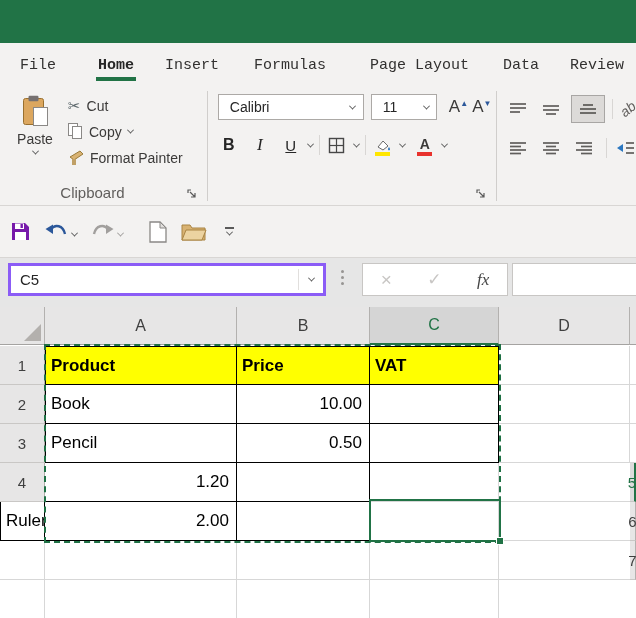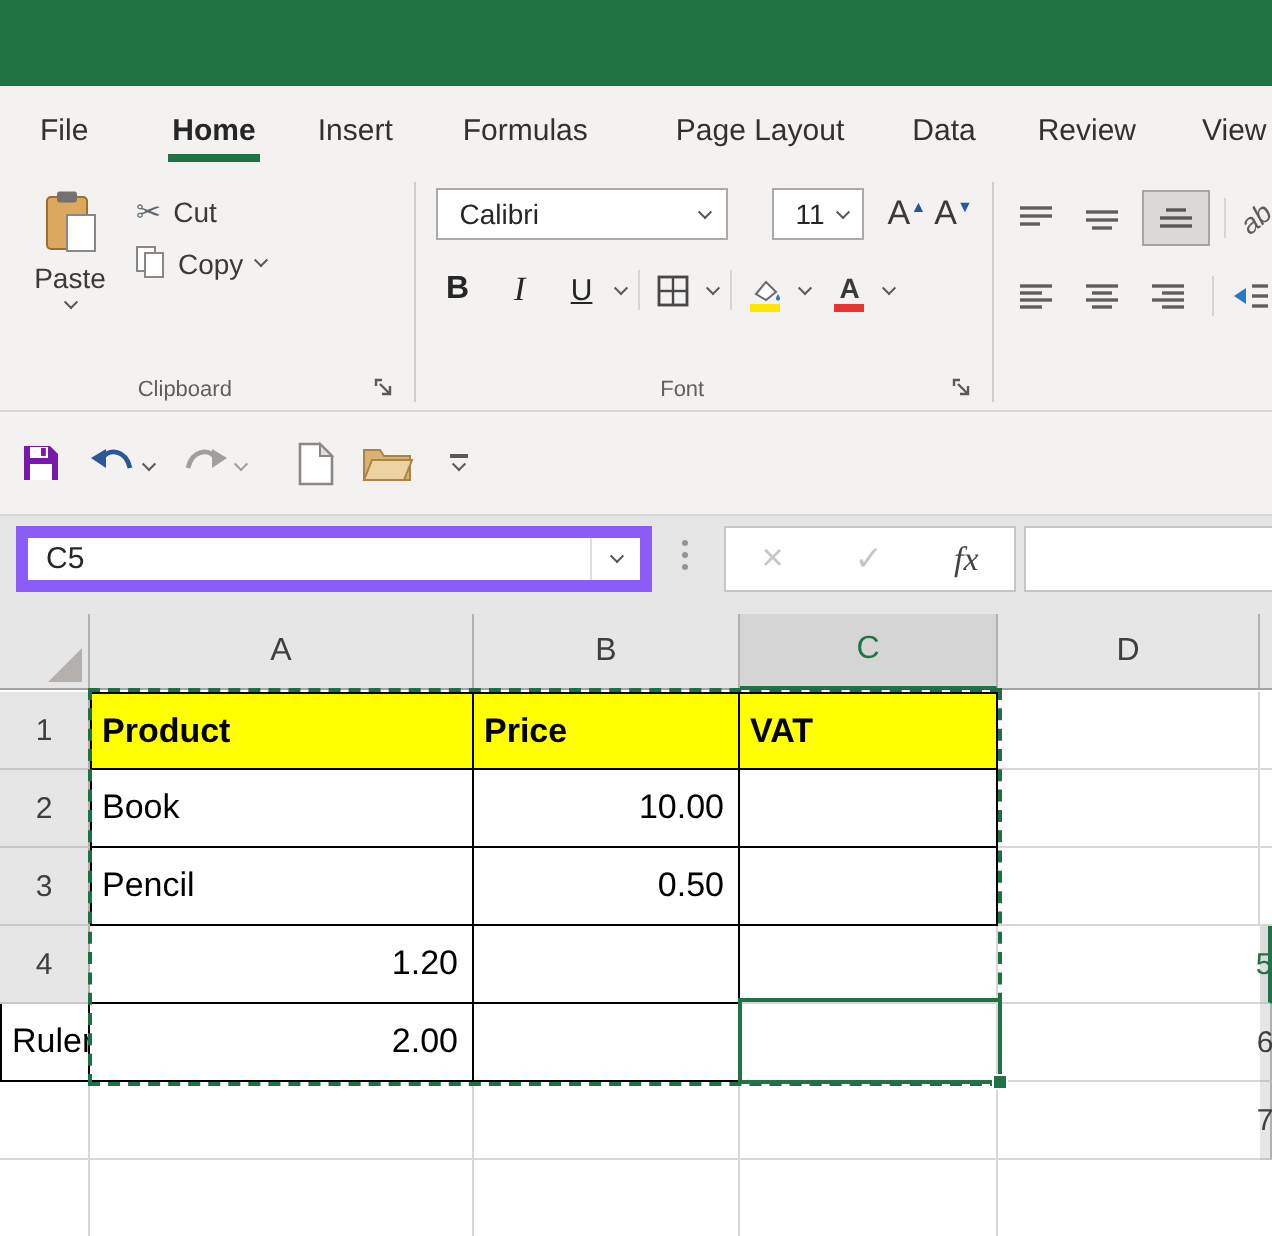--- a/index.html
+++ b/index.html
@@ -3,53 +3,53 @@
 <meta charset="utf-8">
 <style>
   * { margin:0; padding:0; box-sizing:border-box; }
   html,body { width:636px; height:618px; overflow:hidden; background:#fff;
     font-family:"Liberation Sans","DejaVu Sans",sans-serif; }
 
   
   .titlebar { height:43px; background:#217346; }
 
   
-  .tabrow { height:42px; background:#f3f2f1; display:flex; align-items:flex-end; white-space:nowrap; }
+  .tabrow { height:42px; background:#f3f2f1; display:flex; align-items:flex-end; white-space:nowrap;font-family:Liberation Mono, monospace; }
   .tab { font-size:15px; color:#323130; padding:0 0 11px 0; position:relative; cursor:default; }
   .tab:nth-child(1){ margin-left:20px; }
   .tab:nth-child(2){ margin-left:42px; }
   .tab:nth-child(3){ margin-left:31px; }
   .tab:nth-child(4){ margin-left:35px; }
   .tab:nth-child(5){ margin-left:44px; }
   .tab:nth-child(6){ margin-left:34px; }
   .tab:nth-child(7){ margin-left:31px; }
   .tab:nth-child(8){ margin-left:33px; }
   .tab.active { font-weight:700; color:#262626; }
   .tab.active::after { content:""; position:absolute; left:-2px; right:-2px; bottom:4px; height:4px; background:#217346; }
 
   
   .ribbon { height:121px; background:#f3f2f1; border-bottom:1px solid #d8d6d4; display:flex; position:relative; }
   .rgroup { position:relative; height:100%; }
-  .rgroup .glabel { position:absolute; bottom:4px; left:0; right:22px; text-align:center; font-size:11px; color:#605e5c; }
+  .rgroup .glabel { position:absolute; bottom:4px; left:0; right:22px; text-align:center; font-size:15px; color:#605e5c; }
   .launcher { position:absolute; bottom:4px; right:8px; width:14px; height:14px; display:flex; align-items:center; justify-content:center; }
   .gdivider { width:1px; background:#d0cecc; margin:6px 0 4px 0; }
 
   .g-clipboard { width:212px; display:flex; padding:10px 0 0 10px; }
   .paste-btn { width:50px; display:flex; flex-direction:column; align-items:center; }
   .paste-btn .plabel { font-size:14px; color:#3b3a39; margin-top:5px; }
   .clip-stack { margin-left:8px; display:flex; flex-direction:column; gap:5px; }
   .clip-item { display:flex; align-items:center; gap:6px; font-size:14px; color:#3b3a39; height:21px; }
   .cut-glyph { font-size:15px; color:#5f6a6e; }
 
   .g-font { width:296px; padding:9px 0 0 10px; }
   .font-row1 { display:flex; align-items:center; }
   .combo { background:#fff; border:1px solid #aca9a6; height:26px; display:flex; align-items:center; font-size:14px; color:#262626; }
   .combo .cname { flex:1; padding-left:11px; }
   .combo-font { width:146px; }
-  .combo-size { width:46px; margin-left:22px; }
+  .combo-size { width:66px; margin-left:7px; }
   .font-az { display:flex; align-items:flex-start; margin-left:12px; gap:12px; }
   .az { font-size:17px; color:#3b3a39; position:relative; line-height:20px; }
   .az .tiny { position:absolute; top:-3px; right:-8px; font-size:8px; color:#2b579a; }
   .font-row2 { display:flex; align-items:center; margin-top:13px; height:24px; }
   .fbtn { display:flex; align-items:center; justify-content:center; min-width:22px; height:24px; color:#262626; }
   .bold-b { font-weight:800; font-size:16px; }
   .ital-i { font-style:italic; font-family:"Liberation Serif",serif; font-size:17px; }
   .und-u { text-decoration:underline; font-size:15px; }
   .vsep { width:1px; height:20px; background:#d8d6d4; margin:0 6px; }
   .chev { width:6px; height:6px; border-right:1.4px solid #5a5a5a; border-bottom:1.4px solid #5a5a5a; transform:rotate(45deg) translate(-1px,-1px); display:inline-block; }
@@ -68,21 +68,21 @@
   
   .qat { height:52px; background:#f3f2f1; border-bottom:1px solid #d8d6d4; display:flex; align-items:center; }
   .qbtn { display:flex; align-items:center; margin-left:14px; }
   .qbtn:first-child { margin-left:10px; }
   .qcaret { margin-left:4px; }
   .more-ic { display:flex; flex-direction:column; align-items:center; gap:2px; margin-left:18px; }
   .more-ic .bar { width:9px; height:1.6px; background:#5a5a5a; }
 
   
   .fbar { height:44px; background:#e6e6e6; display:flex; align-items:center; position:relative; }
-  .namebox { position:absolute; left:8px; top:5px; width:318px; height:33px; background:#fff; border:6px solid #8b5cf6; display:flex; align-items:center; }
+  .namebox { position:absolute; left:8px; top:5px; width:318px; height:33px; background:#fff; border:3px solid #8b5cf6; display:flex; align-items:center; }
   .namebox .nval { flex:1; padding-left:9px; font-size:15px; color:#262626; }
   .namebox .nsep { width:1px; height:21px; background:#e1dfdd; }
   .namebox .ncaret { width:24px; display:flex; justify-content:center; }
   .grip { position:absolute; left:341px; top:12px; display:flex; flex-direction:column; gap:3px; }
   .grip i { width:3px; height:3px; border-radius:50%; background:#979593; }
   .fxbox { position:absolute; left:362px; top:5px; width:146px; height:33px; background:#fff; border:1px solid #c8c6c4; display:flex; align-items:center; justify-content:space-around; }
   .fx-x { color:#c8c6c4; font-size:19px; }
   .fx-ok { color:#c8c6c4; font-size:17px; }
   .fx-fx { color:#444; font-size:17px; font-style:italic; font-family:"Liberation Serif",serif; }
   .finput { position:absolute; left:512px; top:5px; width:130px; height:33px; background:#fff; border:1px solid #c8c6c4; border-right:none; font-size:15px; padding-left:6px; color:#262626; }
@@ -153,20 +153,29 @@
       <div class="clip-item">
         <span>
           <svg width="15" height="17" viewBox="0 0 15 17">
             <rect x="0.5" y="0.5" width="9" height="12" fill="#fff" stroke="#8a8886"></rect>
             <rect x="4.5" y="3.5" width="9" height="12" fill="#fff" stroke="#8a8886"></rect>
           </svg>
         </span>
         <span>Copy</span>
         <span class="chev sm"></span>
       </div>
+      <div class="clip-item">
+        <span>
+          <svg width="16" height="16" viewBox="0 0 16 16">
+            <path d="M2 7 L12 1 L15 4 L6 10 Z" fill="#d8b272" stroke="#9a7b3a"></path>
+            <rect x="4" y="9" width="4" height="6" fill="#c0a066"></rect>
+          </svg>
+        </span>
+        <span>Format Painter</span>
+      </div>
     </div>
     <div class="glabel">Clipboard</div>
     <div class="launcher">
       <svg width="10" height="10" viewBox="0 0 10 10">
           <path d="M1 4 V1 H4 M3 3 L8 8 M8 4 V8 H4" fill="none" stroke="#5a5a5a" stroke-width="1.2"></path>
         </svg>
     </div>
   </div>
 
   <div class="gdivider"></div>
@@ -224,21 +233,20 @@
           <span class="chev sm"></span>
         </span>
       <span class="fbtn colorbtn" style="margin-left:9px">
         <span style="font-size:14px;font-weight:700;color:#3b3a39;line-height:13px">A</span>
         <span class="colorbar" style="background:#e8322d"></span>
       </span>
       <span class="splitcaret">
           <span class="chev sm"></span>
         </span>
     </div>
-    <div class="glabel">Font</div>
     <div class="launcher">
       <svg width="10" height="10" viewBox="0 0 10 10">
           <path d="M1 4 V1 H4 M3 3 L8 8 M8 4 V8 H4" fill="none" stroke="#5a5a5a" stroke-width="1.2"></path>
         </svg>
     </div>
   </div>
 
   <div class="gdivider"></div>
 
   <div class="rgroup g-align">

